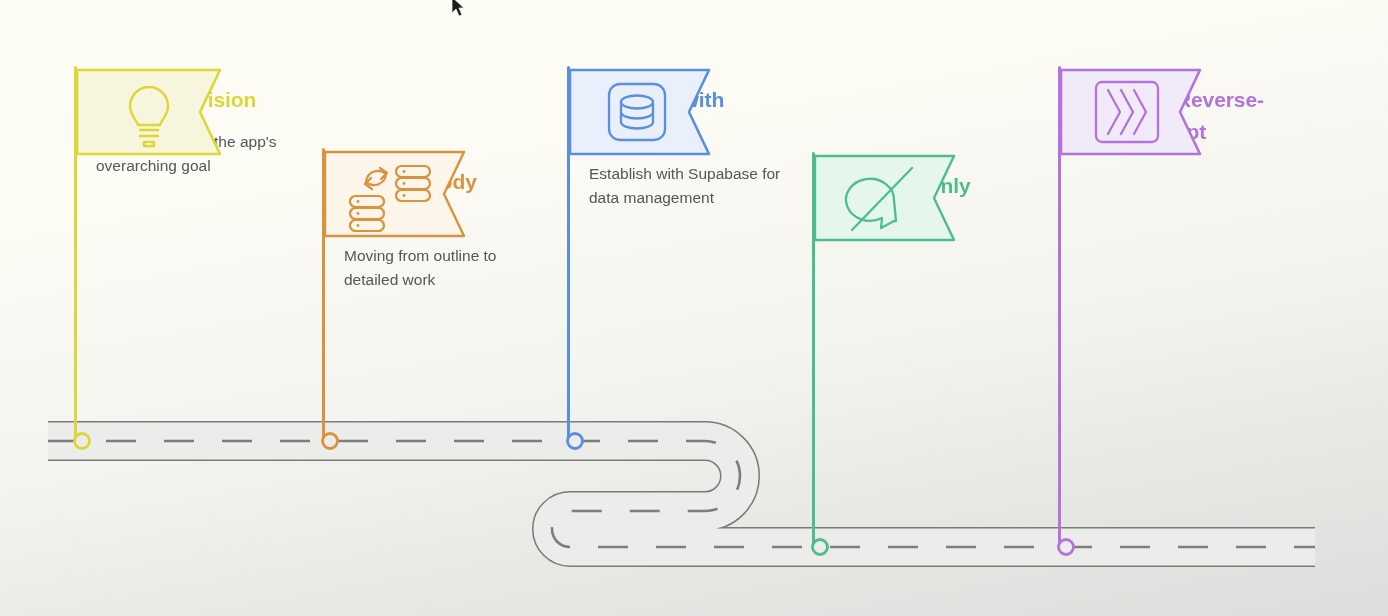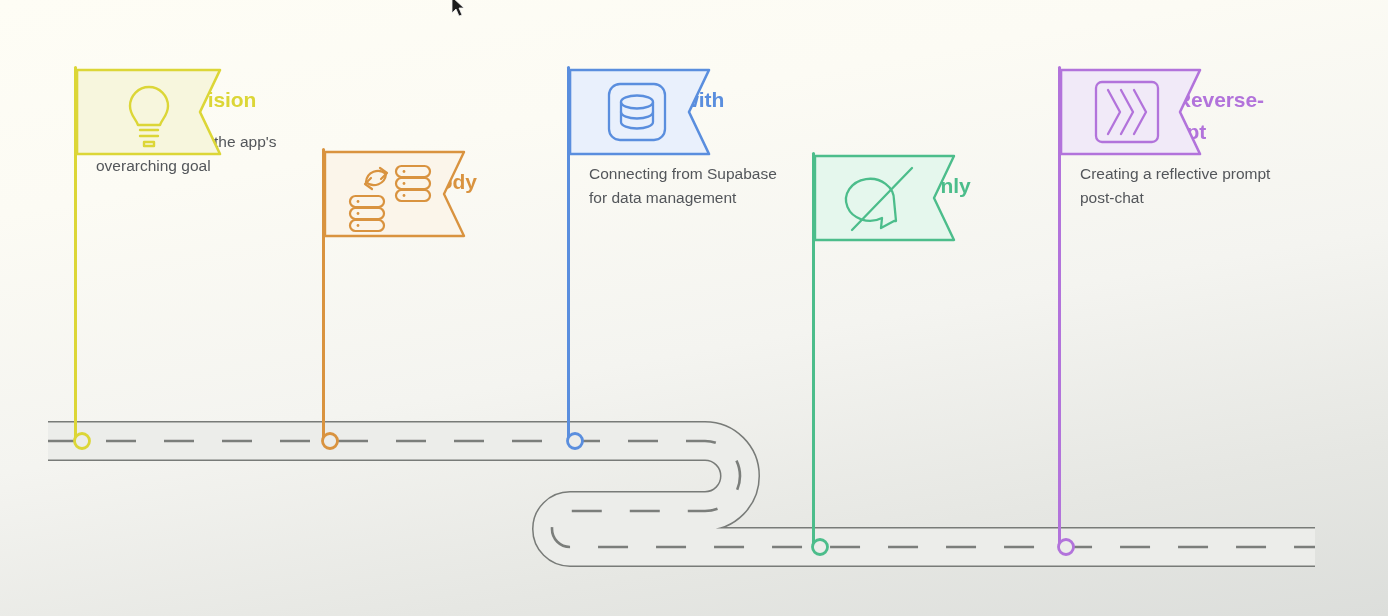--- a/index.html
+++ b/index.html
@@ -154,37 +154,38 @@
           <circle cx="82" cy="47.5" r="1.4" fill="#d9933f" stroke="none"></circle>
 
           <path d="M 44 34 a 12 12 0 0 1 20 -8" stroke-linecap="round"></path>
           <path d="M 58 20 l 7 5 l -6 6" stroke-linecap="round"></path>
           <path d="M 64 26 a 12 12 0 0 1 -20 8" stroke-linecap="round"></path>
           <path d="M 50 41 l -7 -5 l 6 -6" stroke-linecap="round"></path>
         </g>
       </svg>
     </div>
     <div class="m-title" style="color:#d9933f; margin-top:18px;">Shell to Body Transition</div>
+    <div class="m-desc">Moving from outline to detailed work</div>
   </div>
 
   <div class="milestone" style="left:567px; top:66px;">
     <div class="pole" style="left:0px; top:0px; height:375px; background:#5a8ede;"></div>
     <div class="flag">
       <svg width="146" height="92" viewBox="0 0 146 92">
         <path d="M 3 4 L 142 4 L 122 46 L 142 88 L 3 88 Z" fill="#e9f0fc" stroke="#5a8ede" stroke-width="2.6" stroke-linejoin="round"></path>
         <g fill="none" stroke="#5a8ede" stroke-width="2.3" stroke-linejoin="round" stroke-linecap="round">
           <rect x="42" y="18" width="56" height="56" rx="11"></rect>
           <ellipse cx="70" cy="36" rx="16" ry="6.5"></ellipse>
           <path d="M 54 36 v 20 a 16 6.5 0 0 0 32 0 v -20"></path>
           <path d="M 54 46 a 16 6.5 0 0 0 32 0"></path>
         </g>
       </svg>
     </div>
     <div class="m-title" style="color:#5a8ede; margin-top:18px;">Integrate with Supabase</div>
-    <div class="m-desc">Connecting from Supabase for data management</div>
+    <div class="m-desc">Establish with Supabase for data management</div>
   </div>
 
   <div class="milestone" style="left:812px; top:152px;">
     <div class="pole" style="left:0px; top:0px; height:395px; background:#4cbd8b;"></div>
     <div class="flag">
       <svg width="146" height="92" viewBox="0 0 146 92">
         <path d="M 3 4 L 142 4 L 122 46 L 142 88 L 3 88 Z" fill="#e5f7ed" stroke="#4cbd8b" stroke-width="2.4" stroke-linejoin="round"></path>
         <g fill="none" stroke="#4cbd8b" stroke-width="2.3" stroke-linejoin="round" stroke-linecap="round">
           <path d="M 82 48 a 24 21 0 1 0 -12 18 l -1 10 l 13 -7 a 30 30 0 0 0 2 0 z"></path>
           <line x1="40" y1="78" x2="100" y2="16"></line>
@@ -201,21 +202,20 @@
         <path d="M 3 4 L 142 4 L 122 46 L 142 88 L 3 88 Z" fill="#f1eaf8" stroke="#b273db" stroke-width="2.6" stroke-linejoin="round"></path>
         <g fill="none" stroke="#b273db" stroke-width="2.3" stroke-linejoin="round" stroke-linecap="round">
           <rect x="38" y="16" width="62" height="60" rx="6"></rect>
           <path d="M 50 24 l 12 22 l -12 22"></path>
           <path d="M 63 24 l 12 22 l -12 22"></path>
           <path d="M 76 24 l 12 22 l -12 22"></path>
         </g>
       </svg>
     </div>
     <div class="m-title" style="color:#b273db; margin-top:18px;">Generate Reverse-Meta Prompt</div>
-    <div class="m-desc">Creating a reflective prompt post-chat</div>
   </div>
 
   <svg style="position:absolute;left:0;top:0;" width="1388" height="616">
     <circle cx="82" cy="441" r="7.5" fill="#ecedea" stroke="#dcd637" stroke-width="2.8"></circle>
     <circle cx="330" cy="441" r="7.5" fill="#ecedea" stroke="#d9933f" stroke-width="2.8"></circle>
     <circle cx="575" cy="441" r="7.5" fill="#ecedea" stroke="#5a8ede" stroke-width="2.8"></circle>
     <circle cx="820" cy="547" r="7.5" fill="#ecedea" stroke="#4cbd8b" stroke-width="2.8"></circle>
     <circle cx="1066" cy="547" r="7.5" fill="#ecedea" stroke="#b273db" stroke-width="2.8"></circle>
   </svg>
 

